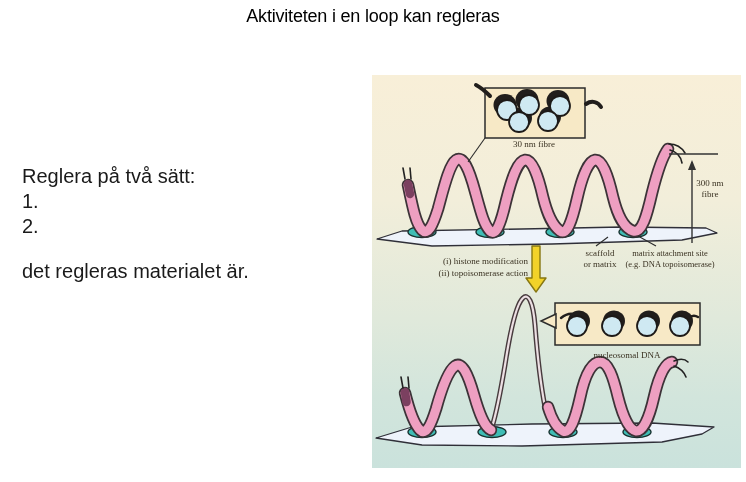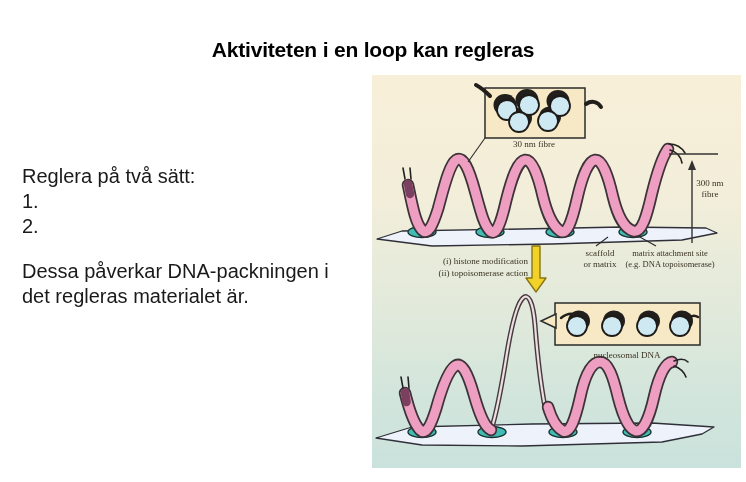--- a/index.html
+++ b/index.html
@@ -5,21 +5,21 @@
   :root{
     --fiber-pink:#ee9fc1; --fiber-outline:#3d3338; --teal:#3fbdb5;
     --arrow-yellow:#f2d229; --inset-bg:#f7e9c6; --nucleosome-blue:#cfe9f2;
     --scaffold-ribbon:#eef3fb; --label-text:#3a3222;
     --panel-top:#f8efd8; --panel-bottom:#cae2dc;
   }
   html,body{margin:0;padding:0;background:#fff;}
   .slide{position:relative;width:746px;height:482px;background:#ffffff;overflow:hidden;
          font-family:"Liberation Sans","DejaVu Sans",sans-serif;color:#1a1a1a;}
   .title{position:absolute;top:6px;left:0;width:746px;text-align:center;
-         font-size:21px;font-weight:bold;letter-spacing:-0.2px;color:#000;margin-top:32px;}
+         font-size:18px;font-weight:normal;letter-spacing:-0.2px;color:#000;}
   .left-text{position:absolute;left:22px;top:164px;width:345px;font-size:20px;line-height:25px;}
   .list-row{display:flex;}
   .list-num{width:37px;flex:0 0 37px;}
   .paragraph{margin-top:20px;}
   .panel{position:absolute;left:372px;top:75px;width:369px;height:393px;
          background:linear-gradient(180deg,var(--panel-top) 0%,#f2eeda 32%,#e0e9db 62%,#d2e5dc 82%,var(--panel-bottom) 100%);}
   svg{display:block;}
   .dtxt{font-family:"Liberation Serif","DejaVu Serif",serif;font-size:9px;fill:var(--label-text);}
   .dtxt-sm{font-family:"Liberation Serif","DejaVu Serif",serif;font-size:8.5px;fill:var(--label-text);}
   .fiber-out{fill:none;stroke:var(--fiber-outline);stroke-width:12.5;stroke-linecap:round;}
@@ -47,21 +47,20 @@
 
   <div class="left-text">
     <div>Reglera på två sätt:</div>
     <div class="list-row">
       <span class="list-num">1.</span>
     </div>
     <div class="list-row">
       <span class="list-num">2.</span>
     </div>
     <div class="paragraph">
-      <div>Dessa påverkar DNA-packningen i</div>
       <div>det regleras materialet är.</div>
     </div>
   </div>
 
   <div class="panel">
     <svg width="369" height="393" viewBox="0 0 369 393">
 
       <g>
         <path class="ribbon" d="M5,164 L30,156 L150,154 L250,152 L334,153 L345,158 L310,165 L180,169 L60,171 Z"></path>
       </g>

